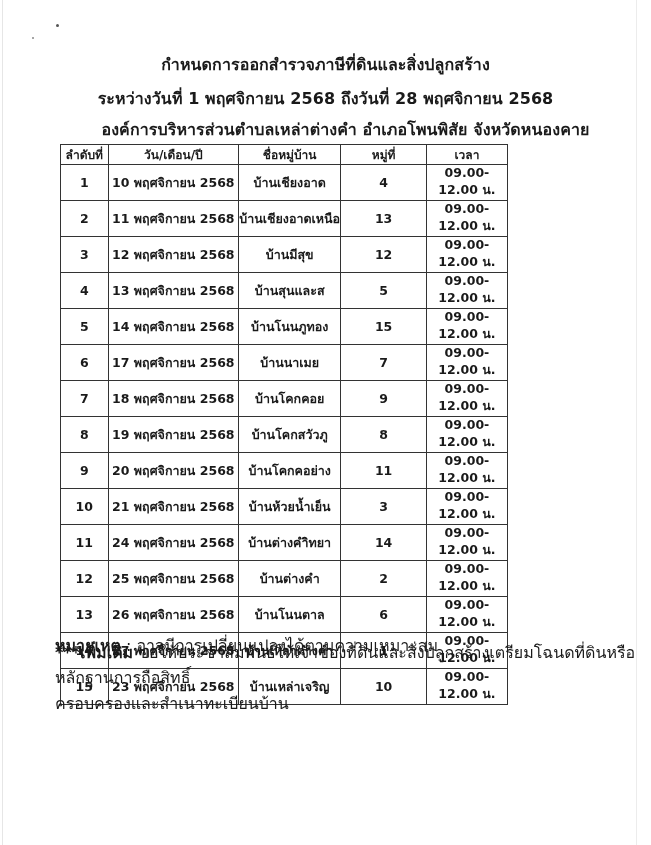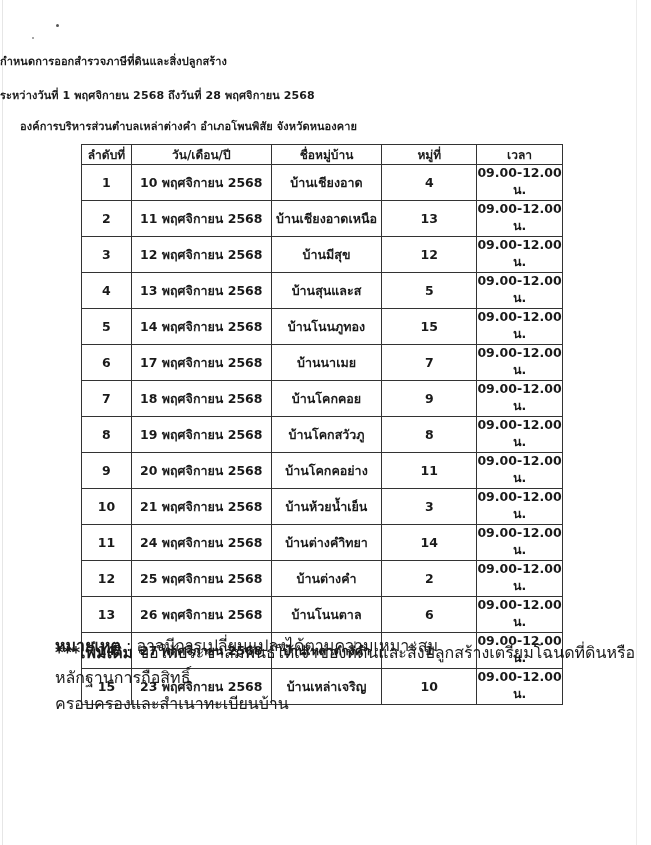--- a/index.html
+++ b/index.html
@@ -3,26 +3,26 @@
 <meta charset="utf-8">
 <style>
   html, body { margin: 0; padding: 0; }
   body {
     width: 651px; height: 845px; background: #ffffff; position: relative; overflow: hidden;
     font-family: "DejaVu Sans", "Liberation Sans", sans-serif; color: #1a1a1a;
   }
   .page-edge-left { position: absolute; left: 2px; top: 0; width: 1px; height: 845px; background: #e6e6e6; }
   .page-edge-right { position: absolute; left: 636px; top: 0; width: 1px; height: 845px; background: #ececec; }
   .speck { position: absolute; background: #555; border-radius: 50%; }
-  .title { position: absolute; left: 0; width: 651px; text-align: left; font-weight: bold; font-size: 11px; letter-spacing: 0.1px; }
+  .title { position: absolute; left: 0; width: 651px; text-align: center; font-weight: bold; font-size: 16px; letter-spacing: 0.1px; }
   .t1 { top: 52px; }
   .t2 { top: 86px; }
   .t3 { top: 117px; left: 20px; }
   table.sched {
-    position: absolute; left: 81px; top: 144px; width: 482px;
+    position: absolute; left: 60px; top: 144px; width: 448px;
     border-collapse: collapse; font-size: 12.5px; font-weight: bold;
   }
   table.sched th, table.sched td { border: 1px solid #333; text-align: center; padding: 0; }
   table.sched th { height: 19px; font-size: 12px; }
   table.sched td { height: 28px; }
   col.c1 { width: 50px; } col.c2 { width: 140px; } col.c3 { width: 111px; } col.c4 { width: 95px; } col.c5 { width: 86px; }
   .note { position: absolute; left: 55px; font-size: 16px; }
   .note b { font-weight: bold; }
   .n1 { top: 633px; }
   .n2 { top: 640px; }

